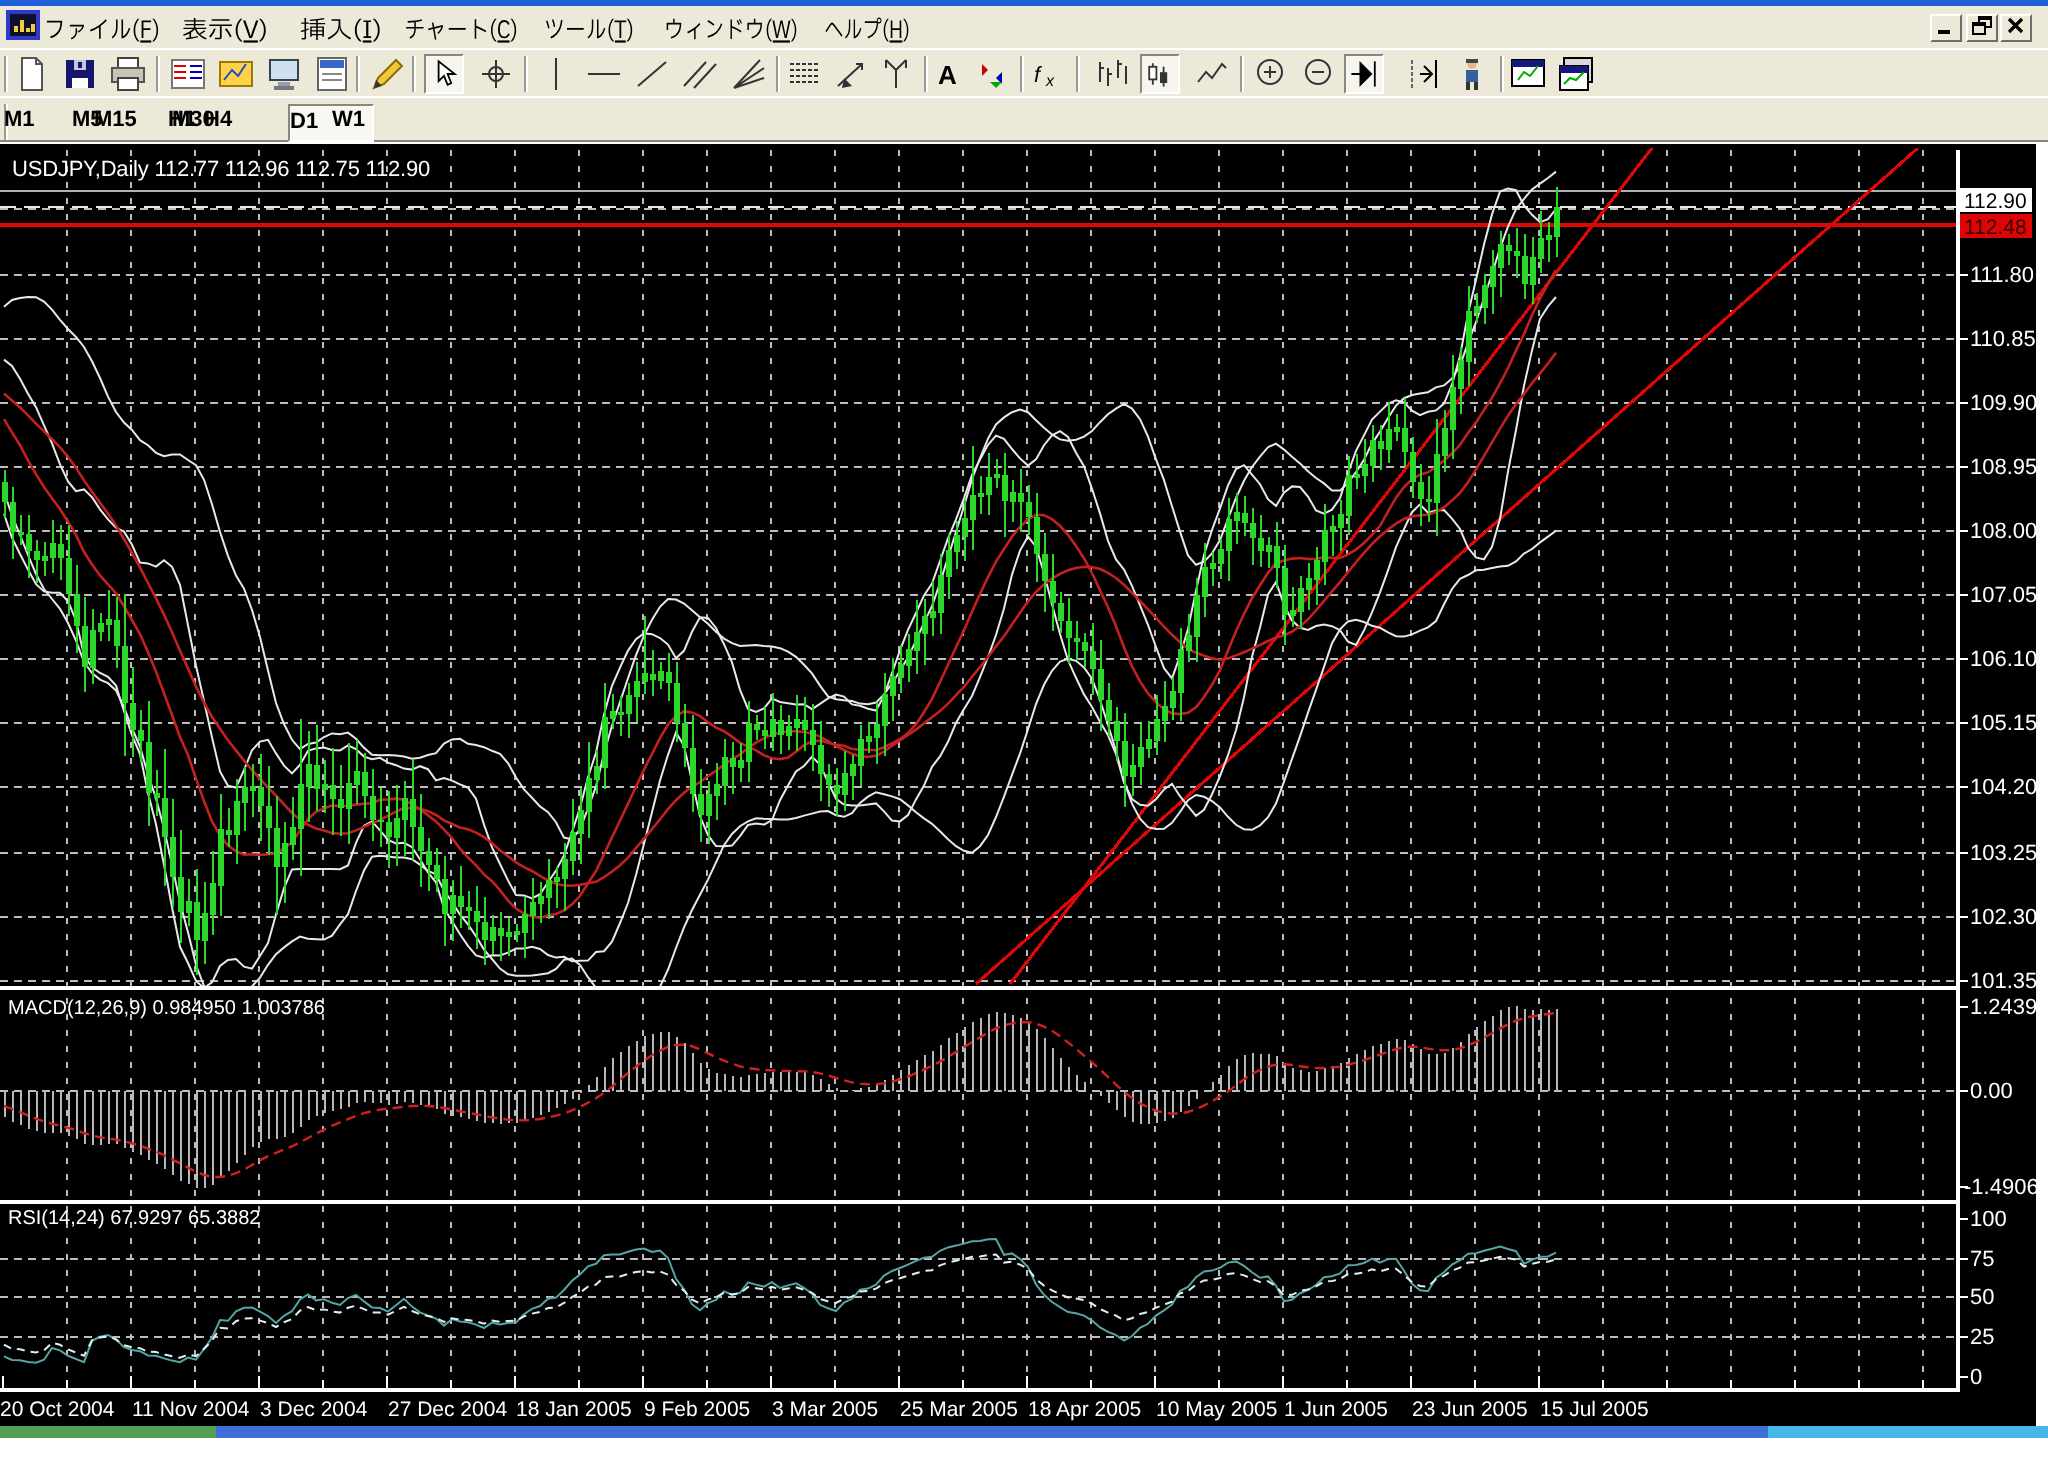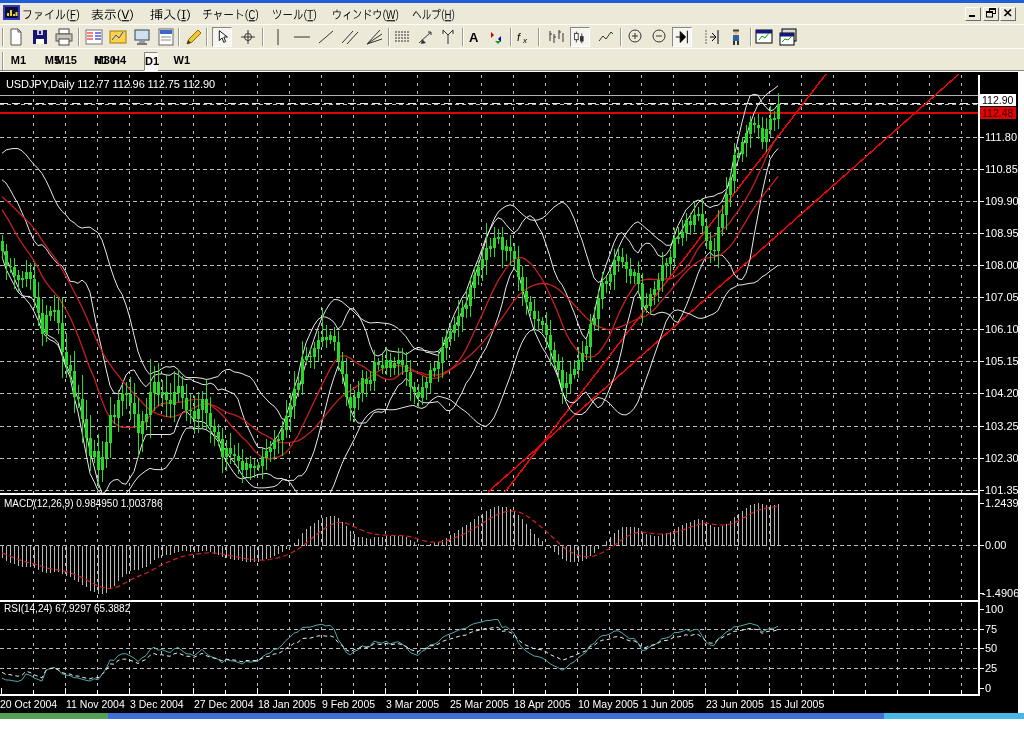--- a/index.html
+++ b/index.html
@@ -1,18 +1,18 @@
 <!DOCTYPE html>
 <html><head><meta charset="utf-8"><style>
 *{margin:0;padding:0;box-sizing:border-box}
 body{width:1024px;height:742px;overflow:hidden;font-family:"Liberation Sans",sans-serif;background:#fff;position:relative}
 .bar{position:absolute;left:0;width:1024px;background:#ece9d8}
 .btn3{position:absolute;top:4px;width:16px;height:14px;background:#ece9d8;border:1px solid;border-color:#fff #6d6d6d #6d6d6d #fff;font-size:9px;text-align:center;line-height:12px;color:#000}
 .ico{position:absolute;top:2px;width:20px;height:20px}
-.tf{position:absolute;top:3px;font-size:11px;font-weight:bold;color:#000;text-align:right;width:24px;line-height:17px}
+.tf{position:absolute;top:3px;font-size:11px;font-weight:bold;color:#000;text-align:left;width:24px;line-height:17px}
 .sep{position:absolute;top:3px;width:2px;height:18px;border-left:1px solid #9d9a90;border-right:1px solid #fff}
 </style></head><body>
 <div style="position:absolute;left:0;top:0;width:1024px;height:742px"><svg width="1024" height="742" viewBox="0 0 1024 742" shape-rendering="crispEdges" font-family="Liberation Sans, sans-serif">
       <rect x="0" y="72" width="1024" height="648" fill="#000"></rect>
       <defs>
         <clipPath id="cm">
           <rect x="0" y="74" width="978" height="419"></rect>
         </clipPath>
         <clipPath id="cd">
           <rect x="0" y="496" width="978" height="103"></rect>
@@ -541,14 +541,14 @@
     </svg>
   </div>
 <div class="bar" style="top:48px;height:23px;border-top:1px solid #fff;border-bottom:1px solid #88857a">
   <div class="sep" style="left:2px"></div>
   <div class="tf" style="left:2px">M1</div>
     <div class="tf" style="left:36px">M5</div>
   <div class="tf" style="left:47px;width:30px">M15</div>
     <div class="tf" style="left:86px;width:30px">M30</div>
   <div class="tf" style="left:84px">H1</div>
     <div class="tf" style="left:102px">H4</div>
-  <div class="tf" style="left:144px;width:14px;background:#f8f7f2;border:1px solid;border-color:#8a887e #fff #fff #8a887e">D1</div>
+  <div class="tf" style="left:144px;width:43px;background:#f8f7f2;border:1px solid;border-color:#8a887e #fff #fff #8a887e">D1</div>
   <div class="tf" style="left:166px">W1</div>
 </div>
 </body></html>

